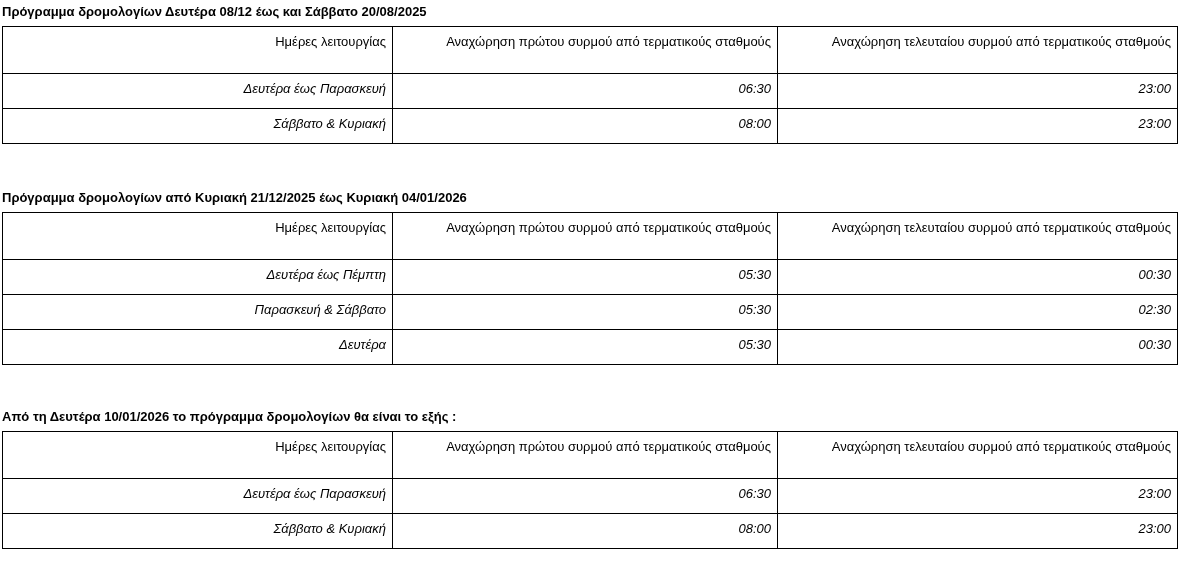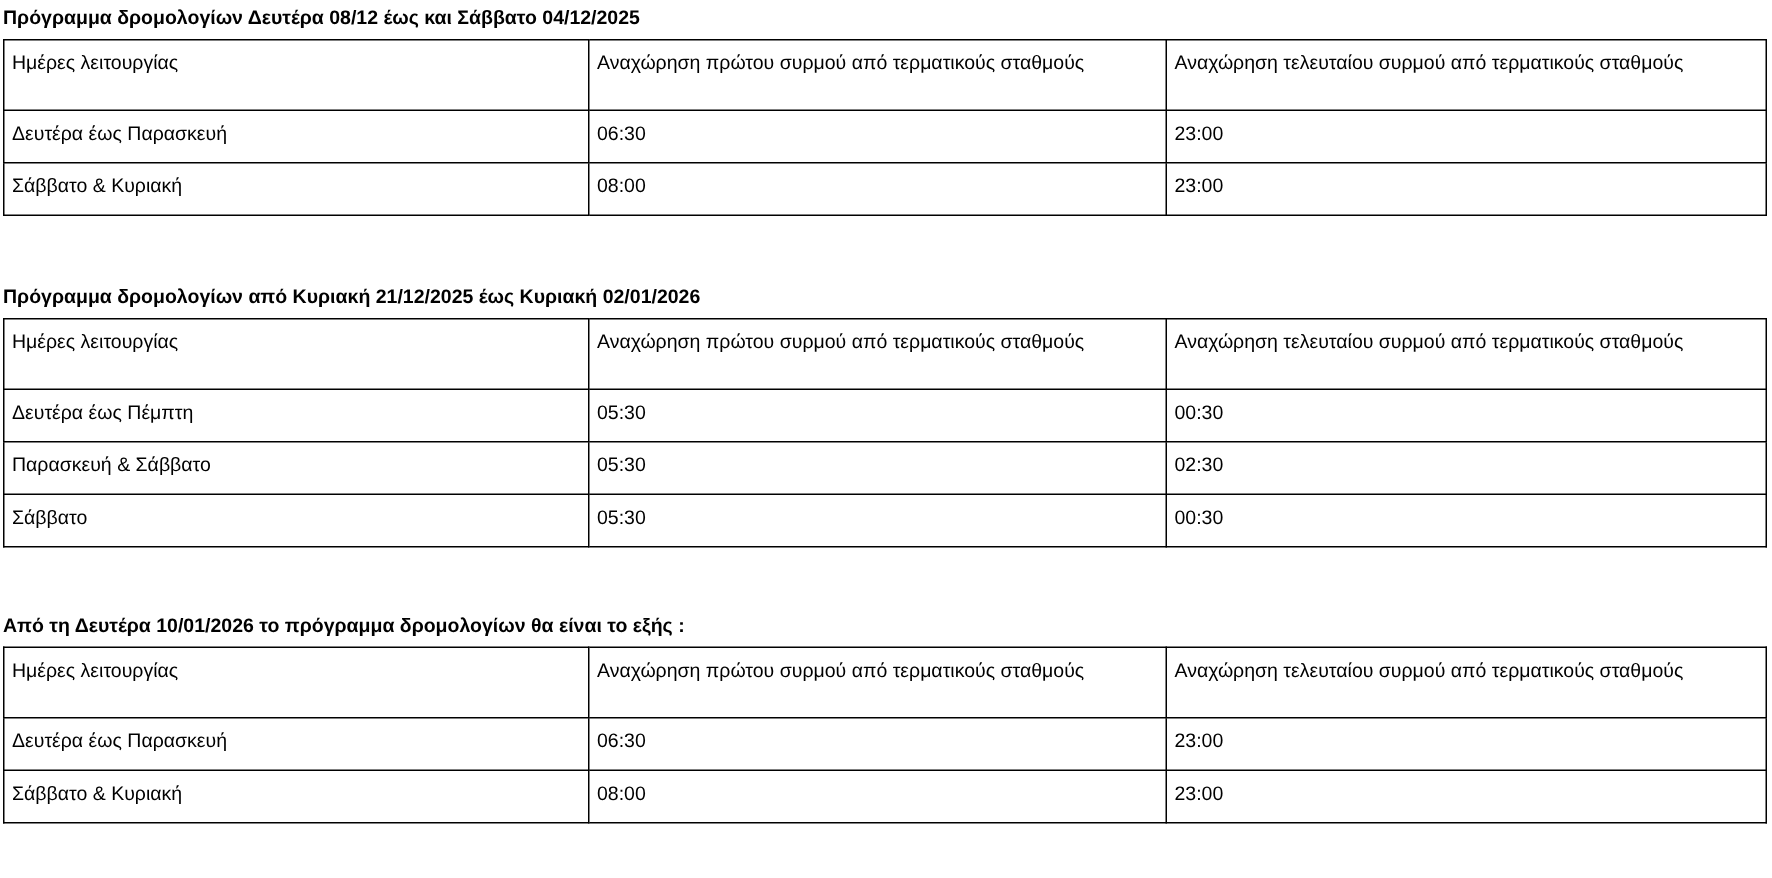--- a/index.html
+++ b/index.html
@@ -37,47 +37,48 @@
     margin: 0 0 0 2px;
     border: 1px solid #000000;
   }
   .sched-table col.c1 { width: 390px; }
   .sched-table col.c2 { width: 385px; }
   .sched-table col.c3 { width: 400px; }
   .sched-table th,
   .sched-table td {
     border: 1px solid #000000;
     vertical-align: top;
-    text-align: left;
+    text-align: right;
     font-size: 13px;
     font-weight: normal;
     line-height: 17px;
     padding: 6px 6px 6px 5px;
     color: #000000;
   }
   .sched-table thead th {
     height: 34px;
   }
   .sched-table tbody td {
     height: 22px;
+    font-style: italic;
   }
   .spacer-lg {
     height: 42px;
   }
   .spacer-md {
     height: 40px;
   }
 </style>
 </head>
 <body>
 
 <div class="page">
 
   <div class="section">
-    <p class="section-heading">Πρόγραμμα δρομολογίων Δευτέρα 08/12 έως και Σάββατο 04/12/2025</p>
+    <p class="section-heading">Πρόγραμμα δρομολογίων Δευτέρα 08/12 έως και Σάββατο 20/08/2025</p>
     <table class="sched-table">
       <colgroup>
           <col class="c1">
           <col class="c2">
           <col class="c3">
         </colgroup>
       <thead>
         <tr>
           <th>Ημέρες λειτουργίας</th>
           <th>Αναχώρηση πρώτου συρμού από τερματικούς σταθμούς</th>
@@ -95,21 +96,21 @@
           <td>08:00</td>
           <td>23:00</td>
         </tr>
       </tbody>
     </table>
   </div>
 
   <div class="spacer-lg"></div>
 
   <div class="section">
-    <p class="section-heading">Πρόγραμμα δρομολογίων από Κυριακή 21/12/2025 έως Κυριακή 02/01/2026</p>
+    <p class="section-heading">Πρόγραμμα δρομολογίων από Κυριακή 21/12/2025 έως Κυριακή 04/01/2026</p>
     <table class="sched-table">
       <colgroup>
           <col class="c1">
           <col class="c2">
           <col class="c3">
         </colgroup>
       <thead>
         <tr>
           <th>Ημέρες λειτουργίας</th>
           <th>Αναχώρηση πρώτου συρμού από τερματικούς σταθμούς</th>
@@ -121,21 +122,21 @@
           <td>Δευτέρα έως Πέμπτη</td>
           <td>05:30</td>
           <td>00:30</td>
         </tr>
         <tr>
           <td>Παρασκευή &amp; Σάββατο</td>
           <td>05:30</td>
           <td>02:30</td>
         </tr>
         <tr>
-          <td>Σάββατο</td>
+          <td>Δευτέρα</td>
           <td>05:30</td>
           <td>00:30</td>
         </tr>
       </tbody>
     </table>
   </div>
 
   <div class="spacer-md"></div>
 
   <div class="section">

